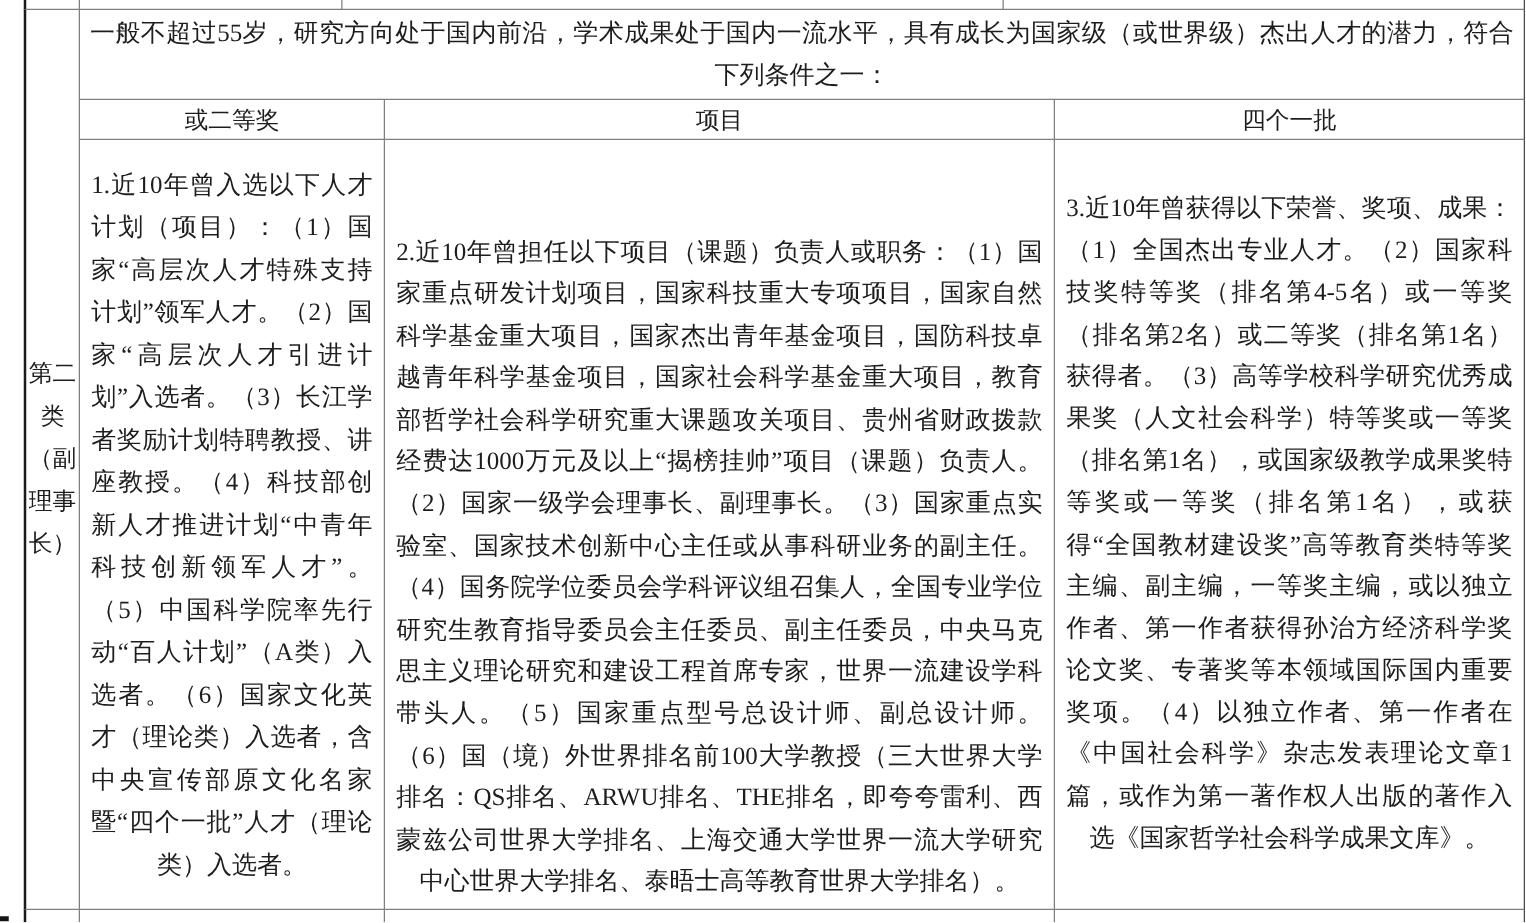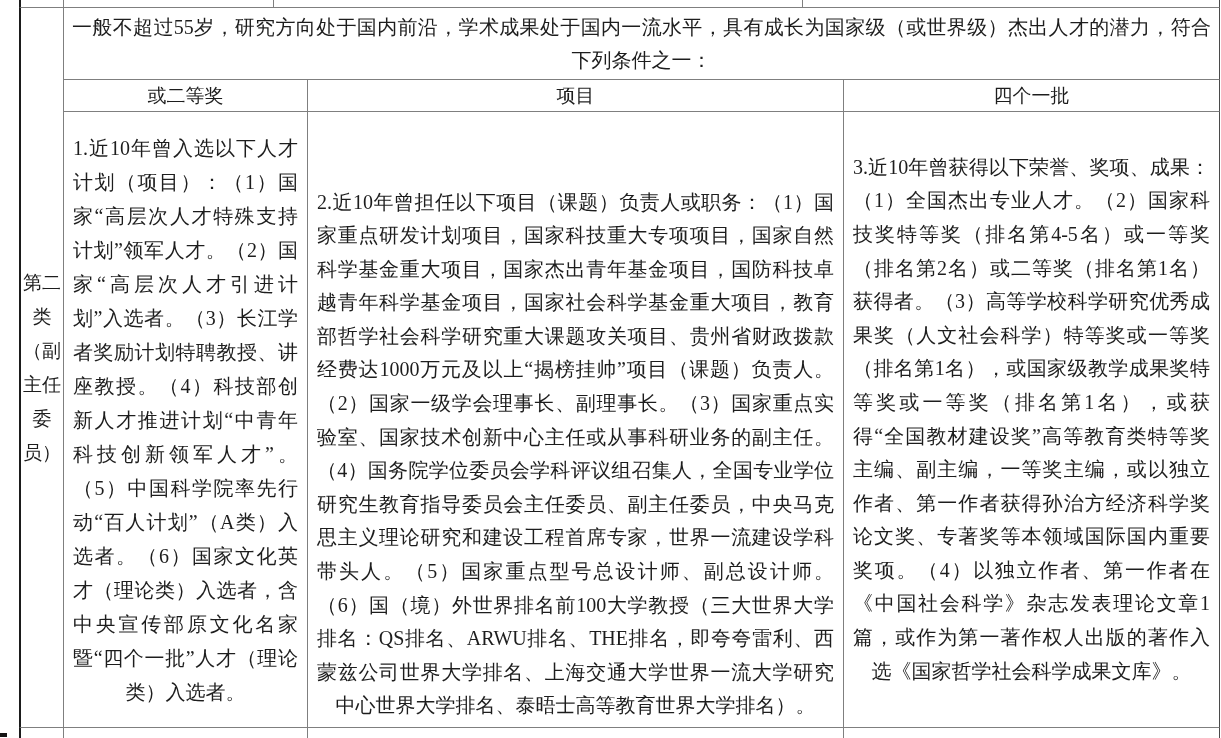--- a/index.html
+++ b/index.html
@@ -70,21 +70,21 @@
   <div class="sliver-top">
     <div class="sc first"></div>
     <div class="sc c2"></div>
     <div class="sc c3"></div>
     <div class="sc c4"></div>
   </div>
 
   <div class="tbl">
 
     <div class="cell label-cell edge-l">
-      <div class="label-inner">第二类（副主任委员）</div>
+      <div class="label-inner">第二类（副理事长）</div>
     </div>
 
     <div class="cell intro-cell edge-r">
       <div class="txt">一般不超过55岁，研究方向处于国内前沿，学术成果处于国内一流水平，具有成长为国家级（或世界级）杰出人才的潜力，符合下列条件之一：</div>
     </div>
 
     <div class="cell head head-1">或二等奖</div>
     <div class="cell head head-2">项目</div>
     <div class="cell head head-3 edge-r">四个一批</div>
 

